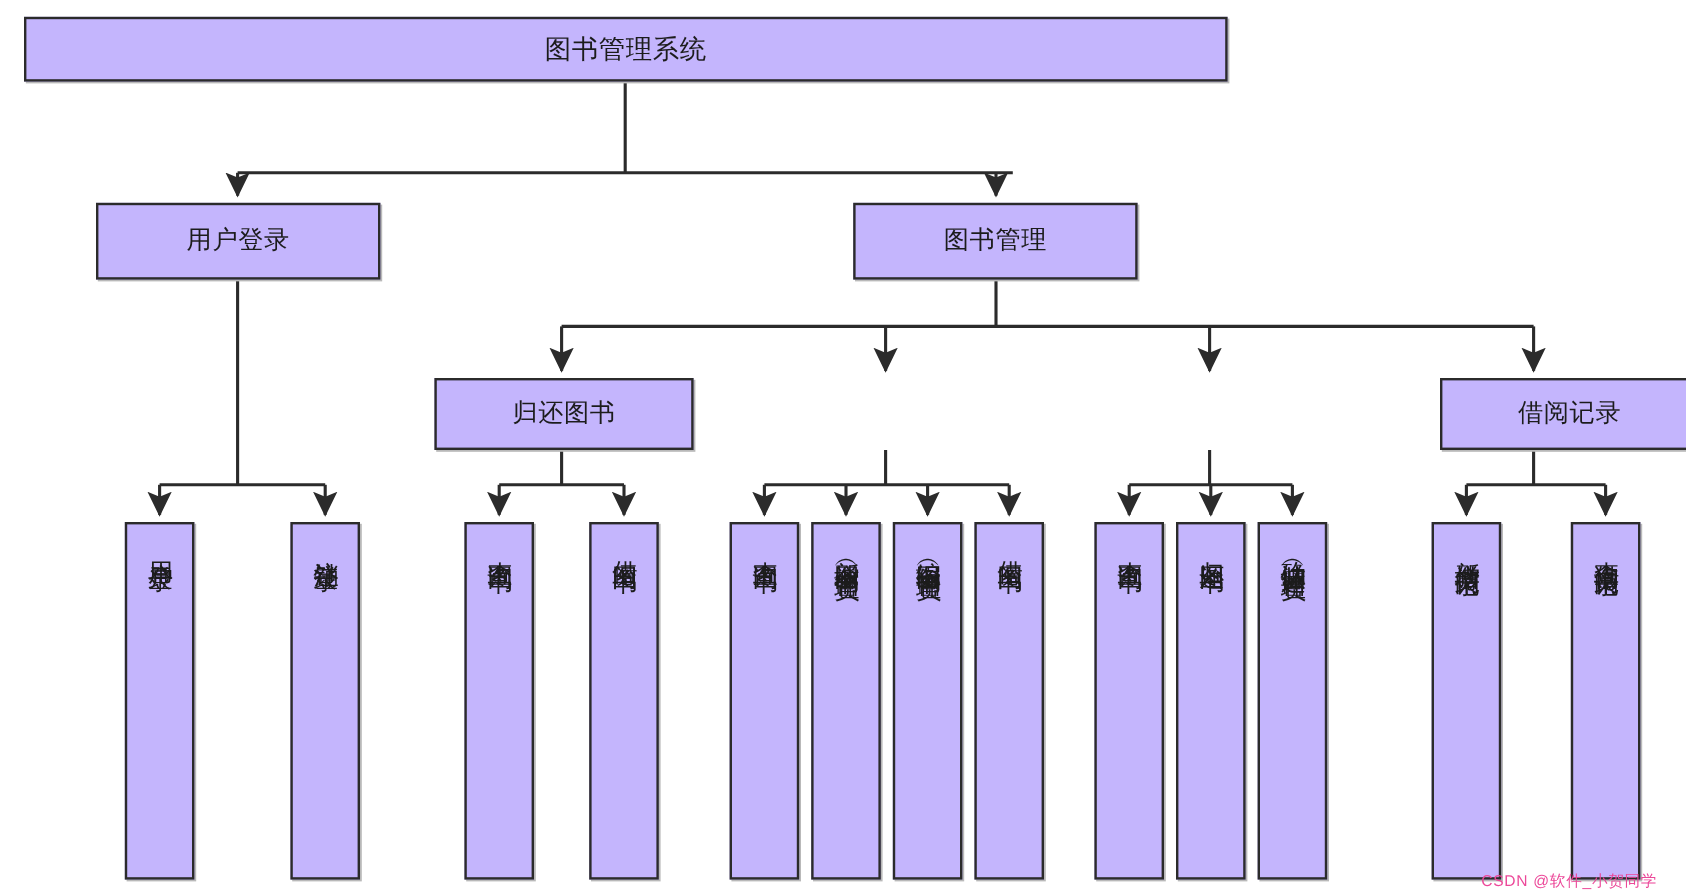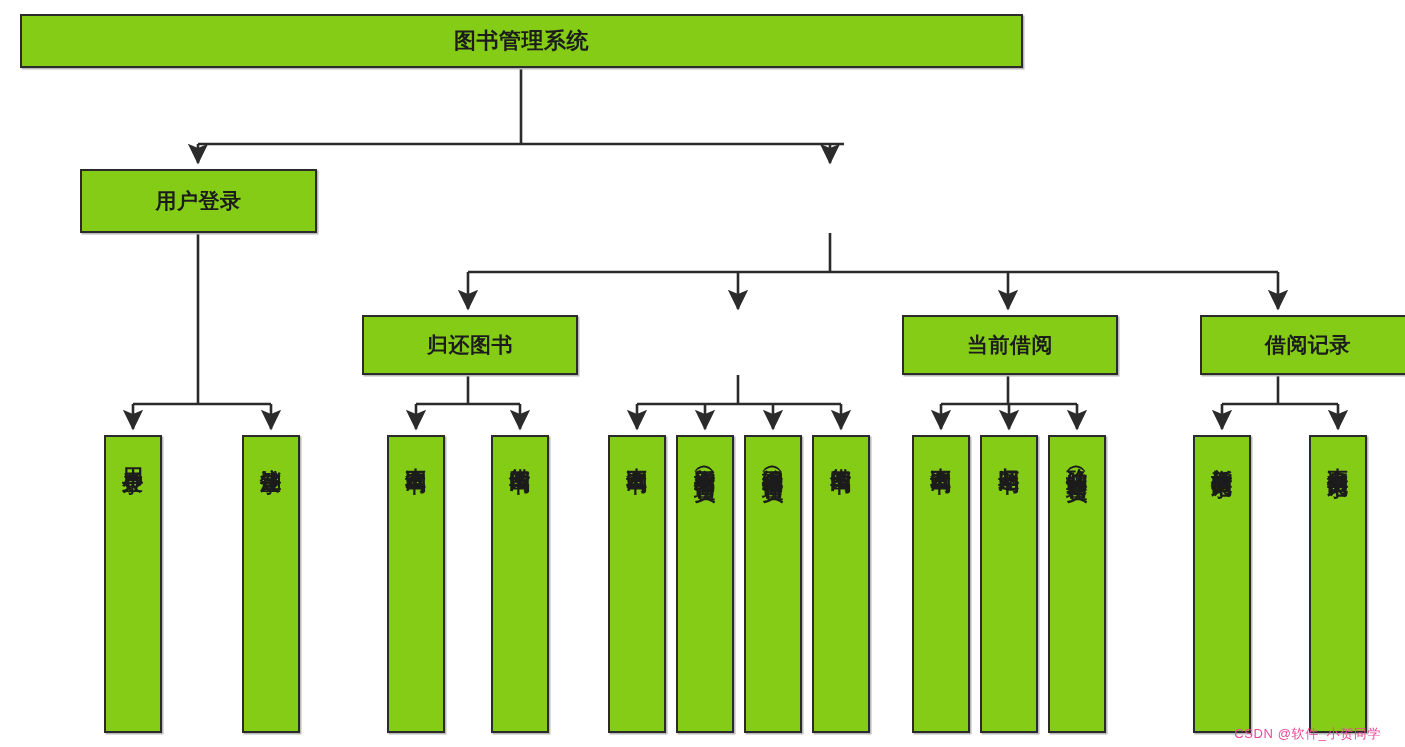--- a/index.html
+++ b/index.html
@@ -22,28 +22,27 @@
     position: absolute;
     left: 0;
     top: 0;
     width: 1405px;
     height: 747px;
     pointer-events: none;
   }
   .node {
     position: absolute;
     box-sizing: border-box;
-    background: #84cc16;
+    background: #c4b5fd;
     border: 2.5px solid #2b2b2b;
     box-shadow: 1.5px 1.5px 0 0 #b9b9b9;
     display: flex;
     align-items: center;
     justify-content: center;
     z-index: 2;
-    font-weight: bold;
   }
   .node .label {
     display: block;
     text-align: center;
     line-height: 1.18;
     letter-spacing: 0.5px;
     color: #1c1c1c;
   }
   .node.horiz .label {
     font-size: 21px;
@@ -130,26 +129,26 @@
     </g>
   </svg>
 
   <div class="node root horiz" style="left:20px; top:14px; width:1003px; height:54px;">
     <span class="label">图书管理系统</span>
   </div>
 
   <div class="node horiz" style="left:80px; top:169px; width:237px; height:64px;">
     <span class="label">用户登录</span>
   </div>
+  <div class="node horiz" style="left:711px; top:169px; width:237px; height:64px;">
+    <span class="label">图书管理</span>
+  </div>
 
   <div class="node horiz" style="left:362px; top:315px; width:216px; height:60px;">
     <span class="label">归还图书</span>
-  </div>
-  <div class="node horiz" style="left:902px; top:315px; width:216px; height:60px;">
-    <span class="label">当前借阅</span>
   </div>
   <div class="node horiz" style="left:1200px; top:315px; width:216px; height:60px;">
     <span class="label">借阅记录</span>
   </div>
 
   <div class="node leaf" style="left:104px; top:435px; width:58px; height:298px;">
     <span class="label">用户登录</span>
   </div>
   <div class="node leaf" style="left:242px; top:435px; width:58px; height:298px;">
     <span class="label">注销登录</span>

